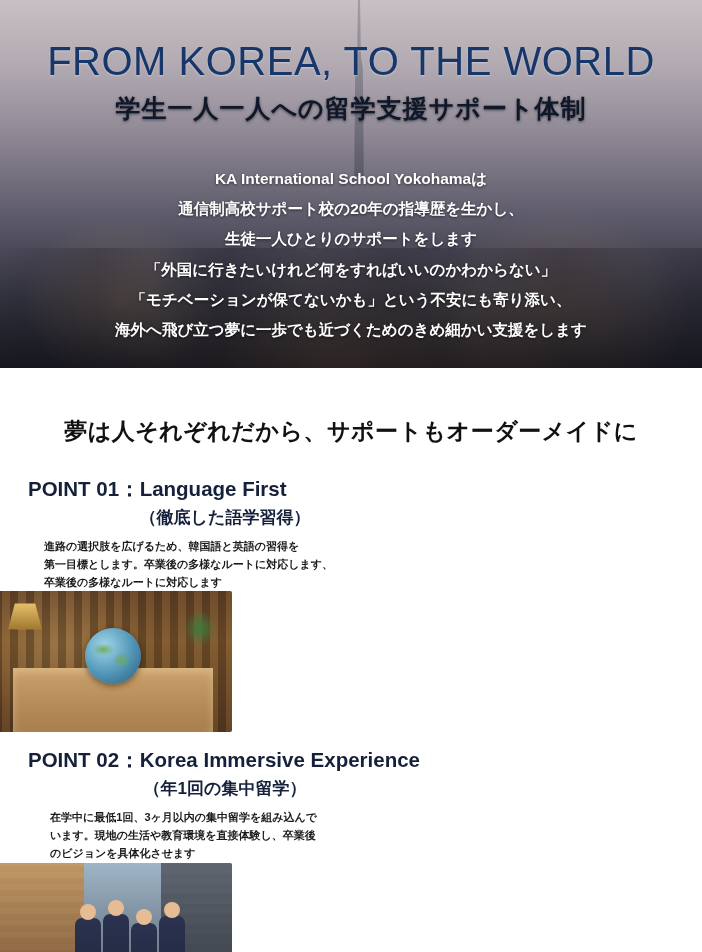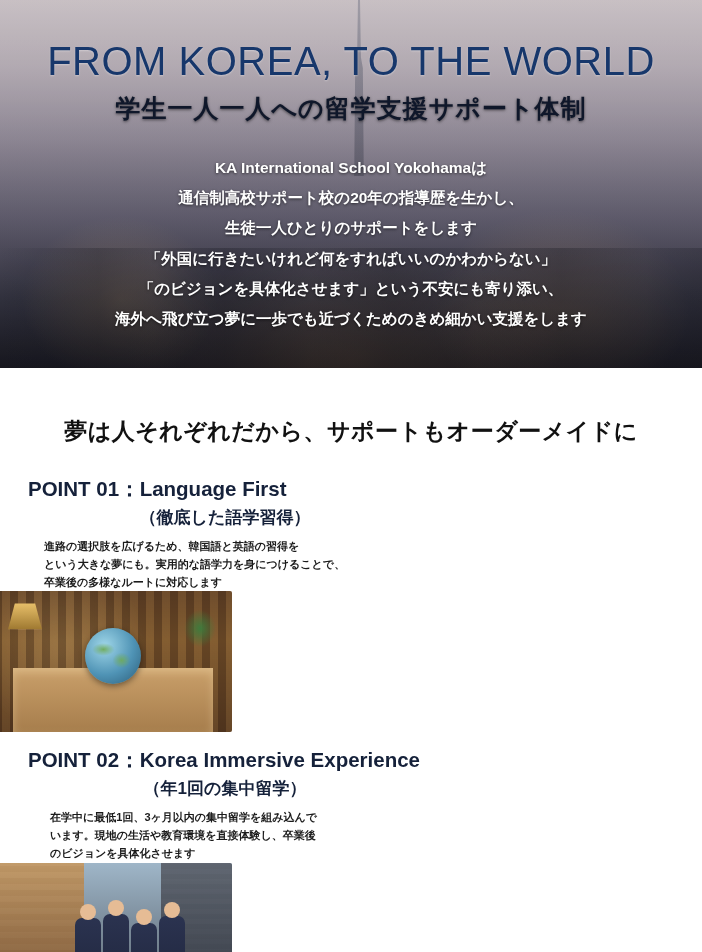--- a/index.html
+++ b/index.html
@@ -92,21 +92,21 @@
   }
   .hero-subtitle {
     margin-top: 10px;
     font-size: 25px;
     font-weight: bold;
     color: #0f172a;
     letter-spacing: 1px;
     text-shadow: 0 1px 3px rgba(0,0,0,0.55);
   }
   .hero-body {
-    margin-top: 28px;
+    margin-top: 39px;
     color: #ffffff;
     font-size: 15.5px;
     font-weight: bold;
     line-height: 1.95;
     text-shadow: 0 1px 3px rgba(0,0,0,0.6);
   }
   .hero-body div { white-space: nowrap; }
 
   
   .main {
@@ -302,39 +302,39 @@
   <div class="hero-veil"></div>
 
   <div class="hero-content">
     <div class="hero-title">FROM KOREA, TO THE WORLD</div>
     <div class="hero-subtitle">学生一人一人への留学支援サポート体制</div>
     <div class="hero-body">
       <div>KA International School Yokohamaは</div>
       <div>通信制高校サポート校の20年の指導歴を生かし、</div>
       <div>生徒一人ひとりのサポートをします</div>
       <div>「外国に行きたいけれど何をすればいいのかわからない」</div>
-      <div>「のビジョンを具体化させます」という不安にも寄り添い、</div>
+      <div>「モチベーションが保てないかも」という不安にも寄り添い、</div>
       <div>海外へ飛び立つ夢に一歩でも近づくためのきめ細かい支援をします</div>
     </div>
   </div>
 </div>
 
 <div class="main">
 
   <div class="section-heading">夢は人それぞれだから、サポートもオーダーメイドに</div>
 
   <div class="points">
 
     <div class="point">
       <div class="point-text">
         <div class="point-title">POINT 01：Language First</div>
         <div class="point-subtitle">（徹底した語学習得）</div>
         <div class="point-desc indent-a">
           <div>進路の選択肢を広げるため、韓国語と英語の習得を</div>
-          <div>という大きな夢にも。実用的な語学力を身につけることで、</div>
+          <div>第一目標とします。卒業後の多様なルートに対応します、</div>
           <div>卒業後の多様なルートに対応します</div>
         </div>
       </div>
       <div class="point-img img-library">
         <div class="lamp"></div>
         <div class="globe"></div>
         <div class="plant"></div>
       </div>
     </div>
 

